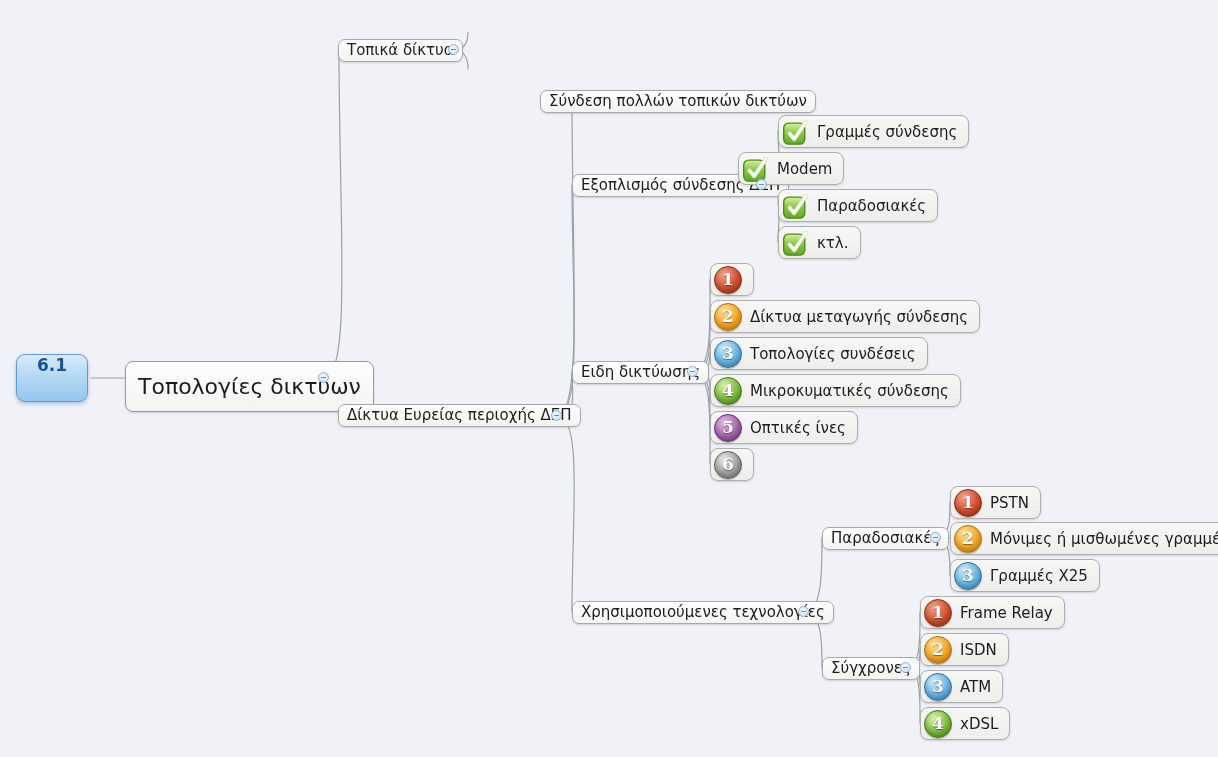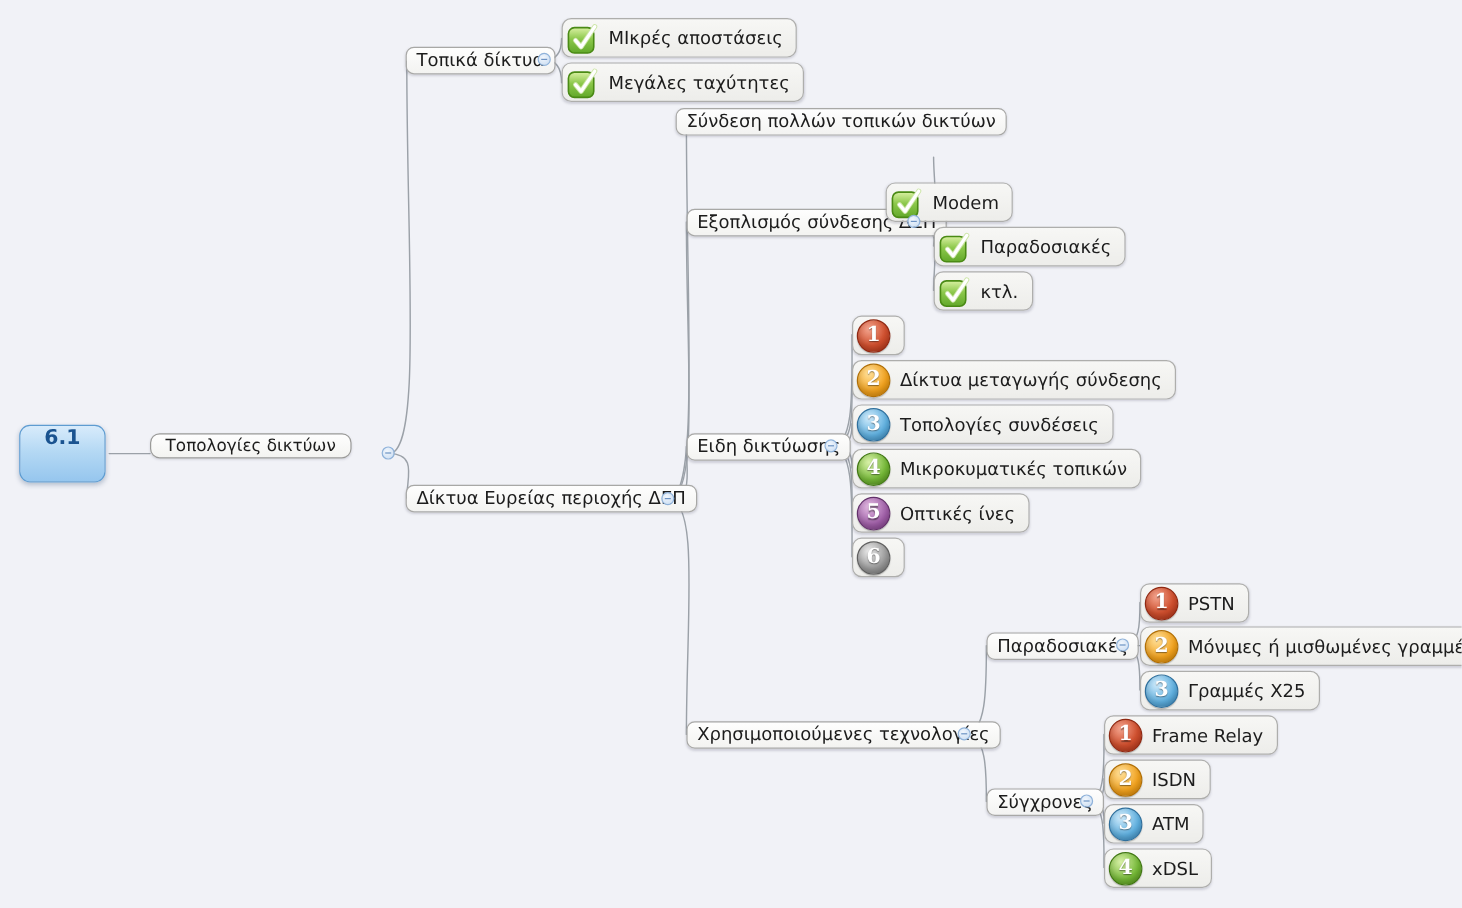--- a/index.html
+++ b/index.html
@@ -15,21 +15,21 @@
     position:absolute; z-index:2;
     display:flex; align-items:center; white-space:nowrap;
     background:linear-gradient(180deg,#fefefe 0%,#f3f3f1 100%);
     border:1px solid #a8a8a6; border-radius:7px;
     padding:1px 8px 2px 8px;
     font-size:15px; color:#1c1c1c;
     box-shadow:0 1px 2px rgba(70,70,95,.20);
     height:23px;
   }
   .node.title-node {
-    height:21px; padding:4px 12px; font-size:14px; border-radius:8px;
+    height:51px; padding:4px 12px; font-size:22px; border-radius:8px;
     border-color:#9a9a98;
   }
   .node.leaf {
     height:33px; padding:2px 11px 2px 3px; gap:8px; border-radius:8px;
     background:linear-gradient(180deg,#f7f7f5 0%,#ededea 100%);
     border-color:#aeaeac;
   }
   .lbl { display:inline-block; }
 
   .root-node {
@@ -120,59 +120,49 @@
       <i></i>
     </div>
 
   <div class="node" style="left:338px;top:39px">
     <span class="lbl">Τοπικά δίκτυα</span>
   </div>
   <div class="handle" style="left:448px;top:44px">
       <i></i>
     </div>
 
-  <div class="node leaf" style="left:468px;top:15px">
-    <span class="check-wrap">
-        <svg width="27" height="29" viewBox="0 0 32 34">
-          <rect x="2" y="7" width="25" height="25" rx="6" fill="url(#gch)" stroke="#4a8a15" stroke-width="1.6"></rect>
-          <path d="M9 19.5 L14.5 26 L28 6" fill="none" stroke="#cde6a8" stroke-width="5" stroke-linecap="round" stroke-linejoin="round"></path>
-          <path d="M9 19.5 L14.5 26 L28 6" fill="none" stroke="#ffffff" stroke-width="3.2" stroke-linecap="round" stroke-linejoin="round"></path>
-        </svg>
-      </span>
-    <span class="lbl">ΜΙκρές αποστάσεις</span>
-  </div>
-  <div class="node leaf" style="left:468px;top:52px">
-    <span class="check-wrap">
-        <svg width="27" height="29" viewBox="0 0 32 34">
-          <rect x="2" y="7" width="25" height="25" rx="6" fill="url(#gch)" stroke="#4a8a15" stroke-width="1.6"></rect>
-          <path d="M9 19.5 L14.5 26 L28 6" fill="none" stroke="#cde6a8" stroke-width="5" stroke-linecap="round" stroke-linejoin="round"></path>
-          <path d="M9 19.5 L14.5 26 L28 6" fill="none" stroke="#ffffff" stroke-width="3.2" stroke-linecap="round" stroke-linejoin="round"></path>
-        </svg>
-      </span>
-    <span class="lbl">Μεγάλες ταχύτητες</span>
-  </div>
 
   <div class="node" style="left:338px;top:404px">
     <span class="lbl">Δίκτυα Ευρείας περιοχής ΔΕΠ</span>
   </div>
   <div class="handle" style="left:551px;top:410px">
       <i></i>
     </div>
 
-  <div class="node" style="left:563px;top:90px">
+  <div class="node" style="left:540px;top:90px">
     <span class="lbl">Σύνδεση πολλών τοπικών δικτύων</span>
   </div>
 
   <div class="node" style="left:572px;top:174px">
     <span class="lbl">Εξοπλισμός σύνδεσης ΔΕΠ</span>
   </div>
   <div class="handle" style="left:756px;top:179px">
       <i></i>
     </div>
 
+  <div class="node leaf" style="left:778px;top:115px">
+    <span class="check-wrap">
+        <svg width="27" height="29" viewBox="0 0 32 34">
+          <rect x="2" y="7" width="25" height="25" rx="6" fill="url(#gch)" stroke="#4a8a15" stroke-width="1.6"></rect>
+          <path d="M9 19.5 L14.5 26 L28 6" fill="none" stroke="#cde6a8" stroke-width="5" stroke-linecap="round" stroke-linejoin="round"></path>
+          <path d="M9 19.5 L14.5 26 L28 6" fill="none" stroke="#ffffff" stroke-width="3.2" stroke-linecap="round" stroke-linejoin="round"></path>
+        </svg>
+      </span>
+    <span class="lbl">Γραμμές σύνδεσης</span>
+  </div>
   <div class="node leaf" style="left:738px;top:152px">
     <span class="check-wrap">
         <svg width="27" height="29" viewBox="0 0 32 34">
           <rect x="2" y="7" width="25" height="25" rx="6" fill="url(#gch)" stroke="#4a8a15" stroke-width="1.6"></rect>
           <path d="M9 19.5 L14.5 26 L28 6" fill="none" stroke="#cde6a8" stroke-width="5" stroke-linecap="round" stroke-linejoin="round"></path>
           <path d="M9 19.5 L14.5 26 L28 6" fill="none" stroke="#ffffff" stroke-width="3.2" stroke-linecap="round" stroke-linejoin="round"></path>
         </svg>
       </span>
     <span class="lbl">Modem</span>
   </div>
@@ -210,21 +200,21 @@
   <div class="node leaf" style="left:710px;top:300px">
     <span class="badge orange">2</span>
     <span class="lbl">Δίκτυα  μεταγωγής σύνδεσης</span>
   </div>
   <div class="node leaf" style="left:710px;top:337px">
     <span class="badge blue">3</span>
     <span class="lbl">Τοπολογίες συνδέσεις</span>
   </div>
   <div class="node leaf" style="left:710px;top:374px">
     <span class="badge green">4</span>
-    <span class="lbl">Μικροκυματικές τοπικών</span>
+    <span class="lbl">Μικροκυματικές σύνδεσης</span>
   </div>
   <div class="node leaf" style="left:710px;top:411px">
     <span class="badge purple">5</span>
     <span class="lbl">Οπτικές ίνες</span>
   </div>
   <div class="node leaf" style="left:710px;top:448px">
     <span class="badge gray">6</span>
   </div>
 
   <div class="node" style="left:572px;top:601px">

